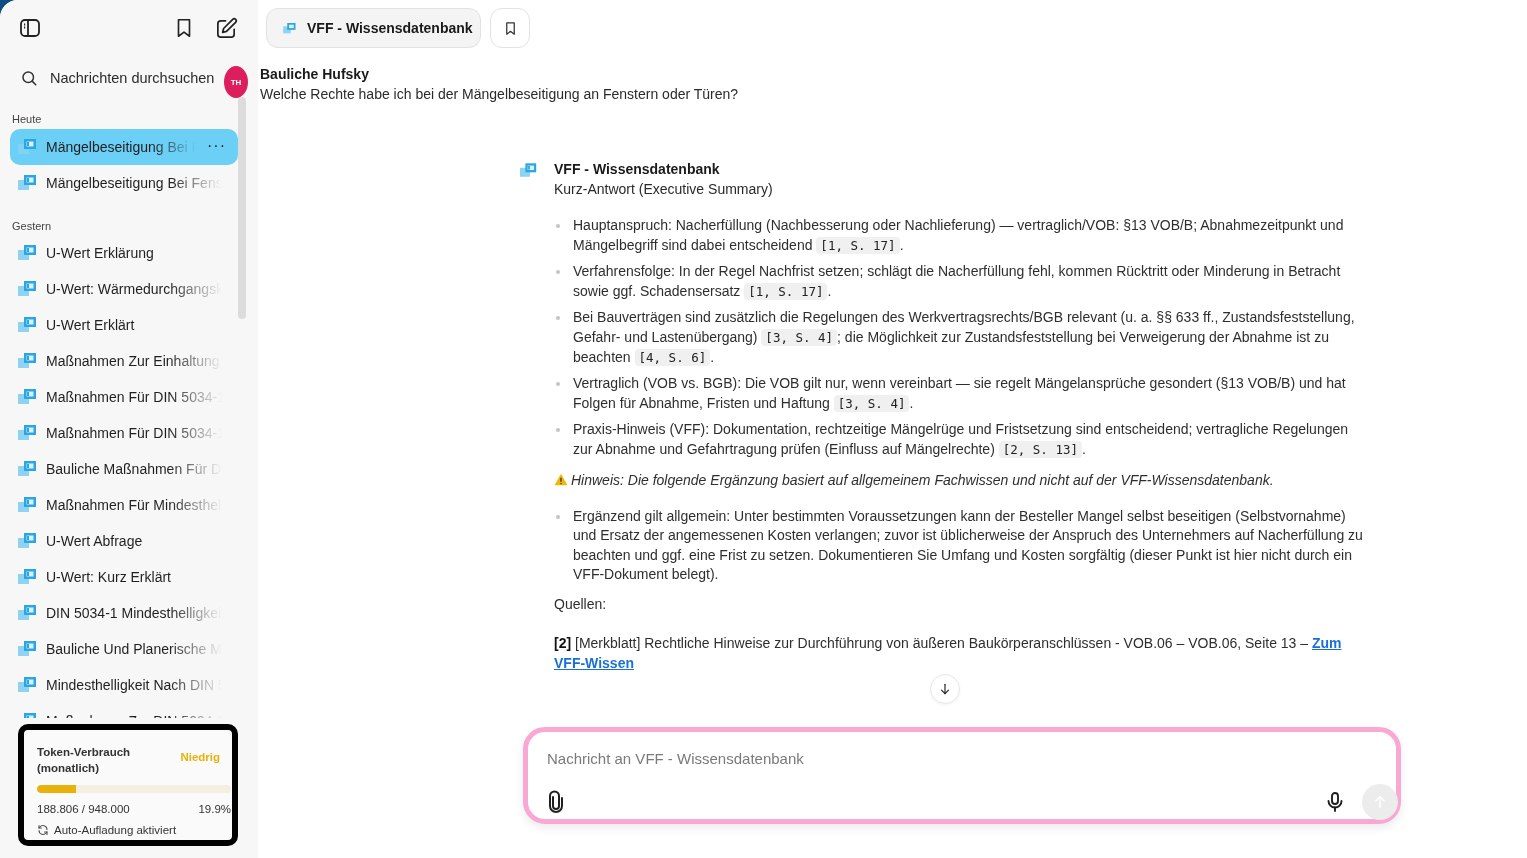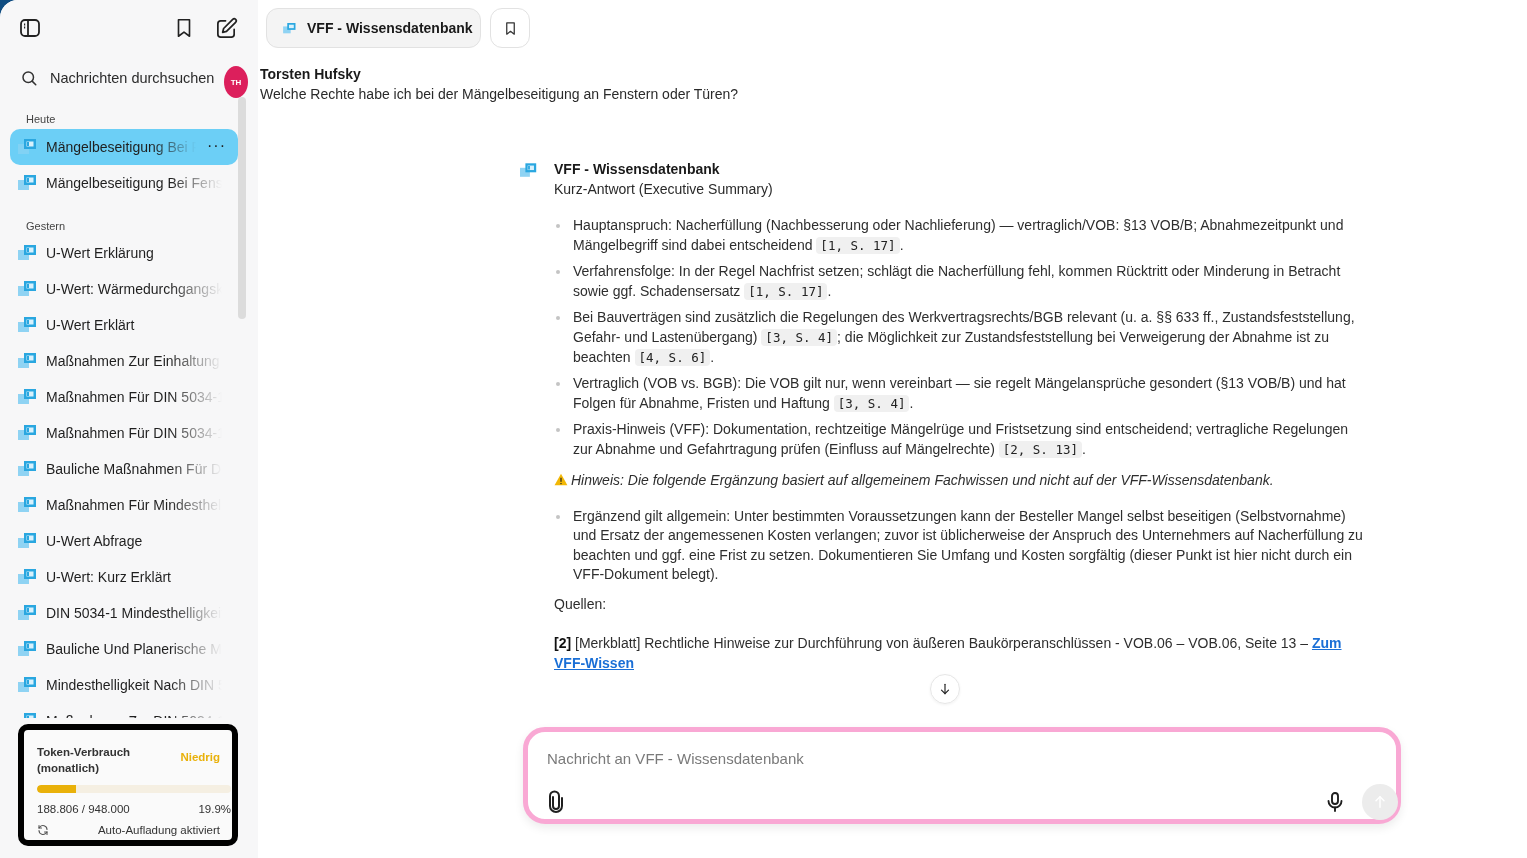--- a/index.html
+++ b/index.html
@@ -31,21 +31,21 @@
   }
   .search-row {
     position: absolute; top: 66px; left: 20px; right: 16px; height: 24px;
     display: flex; align-items: center; gap: 12px; cursor: text;
   }
   .search-row span { font-size: 14.5px; color: #2b2b2b; }
   .scroll-area {
     position: absolute; top: 100px; left: 0; width: 258px; height: 618px; overflow: hidden;
   }
   .section-label {
-    font-size: 11px; color: #444; padding-left: 26px; height: 18px; line-height: 18px;
+    font-size: 11px; color: #444; padding-left: 12px; height: 18px; line-height: 18px;
   }
   .chat-item {
     position: relative; margin-left: 10px; width: 228px; height: 36px;
     border-radius: 10px; display: flex; align-items: center; padding-left: 8px; gap: 8px;
     cursor: pointer; white-space: nowrap; overflow: hidden;
   }
   .chat-item.active { background: #6ccff6; }
   .chat-item .label {
     font-size: 14px; color: #1f1f1f; overflow: hidden; width: 176px;
     -webkit-mask-image: linear-gradient(to right, #000 70%, transparent 100%);
@@ -64,21 +64,21 @@
     background: #fafafa; border: 6px solid #000000; border-radius: 10px;
     padding: 14px 12px 0 13px;
   }
   .tc-title { font-size: 11.5px; font-weight: bold; color: #333; line-height: 16px; width: 120px; }
   .tc-level { position: absolute; right: 12px; top: 21px; font-size: 11.5px; font-weight: bold; color: #e9b10a; }
   .tc-bar {
     margin-top: 9px; width: 194px; height: 8px; background: #f5efe2; border-radius: 4px; overflow: hidden;
   }
   .tc-bar-fill { height: 100%; background: #e9b10a; border-radius: 4px 0 0 4px; }
   .tc-row { margin-top: 10px; display: flex; justify-content: space-between; font-size: 11.5px; color: #333; width: 194px; text-align: right; }
-  .tc-auto { margin-top: 9px; display: flex; align-items: center; gap: 5px; font-size: 11.5px; color: #333; justify-content: space-between; }
+  .tc-auto { margin-top: 9px; display: flex; align-items: center; gap: 5px; font-size: 11.5px; color: #333; }
 
   
   .main { flex: 1; position: relative; background: #fff; }
   .topbar-chip {
     position: absolute; left: 8px; top: 8px; height: 40px; width: 215px;
     background: #f4f4f4; border: 1px solid #e2e2e2; border-radius: 12px;
     display: flex; align-items: center; padding-left: 16px; gap: 10px; cursor: pointer;
   }
   .topbar-chip span { font-size: 14px; font-weight: bold; color: #1a1a1a; }
   .topbar-bookmark {
@@ -365,21 +365,21 @@
     </div>
     <div class="topbar-bookmark">
       <svg width="15" height="15" viewBox="0 0 24 24" fill="none" stroke="#333" stroke-width="2" stroke-linejoin="round">
         <path d="M6 3h12v18l-6-4.5L6 21z"></path>
       </svg>
     </div>
   </main>
 
   <div class="msg" style="top:64px;">
     <div class="avatar">TH</div>
-    <div class="sender">Torsten Hufsky</div>
+    <div class="sender">Bauliche Hufsky</div>
     <div class="msg-text">Welche Rechte habe ich bei der Mängelbeseitigung an Fenstern oder Türen?</div>
   </div>
 
   <div class="msg" style="top:159px; left:554px;">
     <svg class="bot-icon" width="18" height="15" viewBox="0 0 20 16">
       <rect x="0" y="5" width="11" height="10" fill="#8fd3f3"></rect>
       <rect x="6" y="0" width="12" height="10" fill="#2aa7e0"></rect>
         <rect x="8.5" y="2.5" width="7" height="5" fill="#d8f1fc"></rect>
         <rect x="9" y="3" width="2" height="4" fill="#2aa7e0"></rect>
     </svg>

